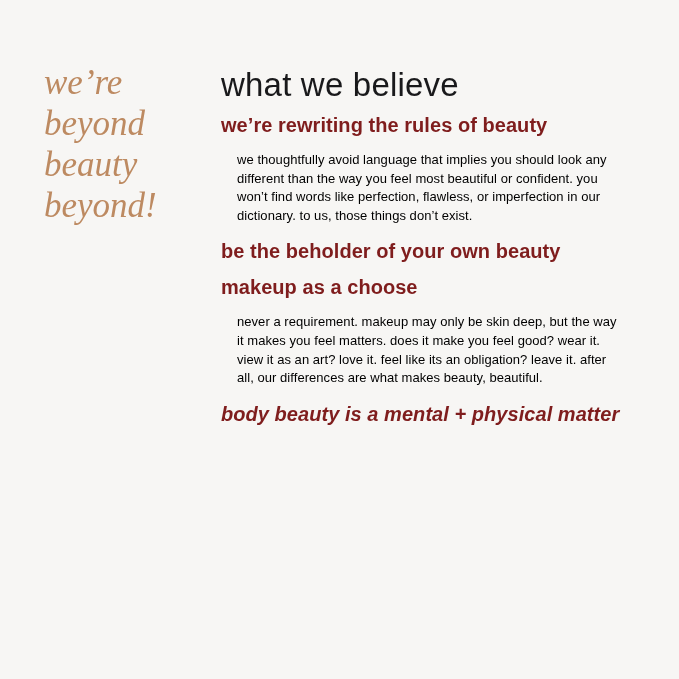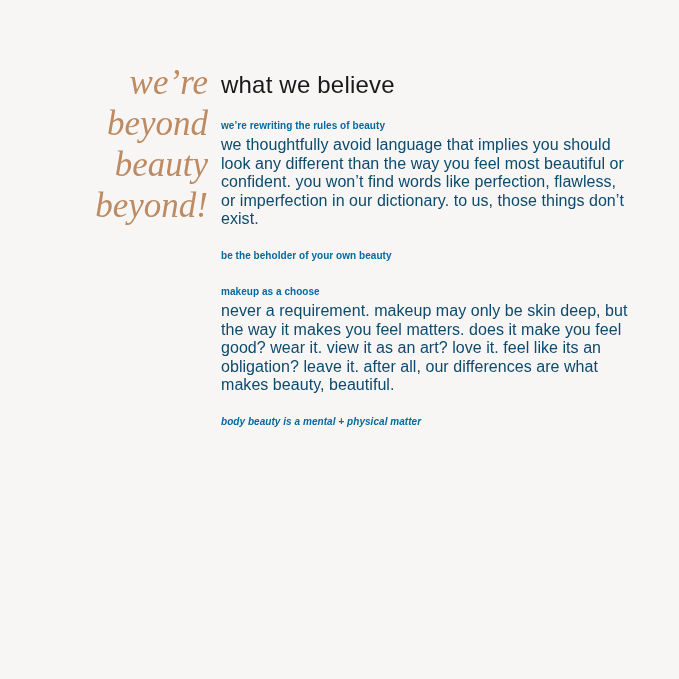--- a/index.html
+++ b/index.html
@@ -30,21 +30,20 @@
     width: 679px;
     height: 560px;
   }
 
   
   .headline {
     position: absolute;
     left: 44px;
     top: 62px;
     width: 164px;
-    text-align: right;
     font-family: "Liberation Serif", "DejaVu Serif", serif;
     font-style: italic;
     font-size: 35px;
     line-height: 41px;
     color: #bd8a61;
     letter-spacing: 0px;
     white-space: nowrap;
   }
   .headline .hl-line {
     display: block;
@@ -52,51 +51,51 @@
 
   
   .believe {
     position: absolute;
     left: 221px;
     top: 70px;
     width: 412px;
   }
 
   .believe-title {
-    font-size: 24px;
+    font-size: 33px;
     font-weight: 400;
     color: #19191b;
     letter-spacing: 0.2px;
     line-height: 30px;
     margin: 0 0 16px 0;
   }
 
   .section {
     margin-bottom: 17px;
   }
   .section:last-child {
     margin-bottom: 0;
     font-style: italic;
   }
 
   .section-heading {
-    font-size: 10px;
+    font-size: 20px;
     font-weight: bold;
-    color: #0369a1;
+    color: #7f1d1d;
     line-height: 19px;
     margin: 0 0 1px 0;
     letter-spacing: 0.05px;
   }
 
   .section-body {
-    font-size: 16px;
+    font-size: 13px;
     font-weight: 400;
-    color: #0c4a6e;
+    color: #000000;
     line-height: 18.6px;
-    margin: 0;
+    margin: 16px;
     letter-spacing: 0.05px;
   }
 
   
   .badges {
     position: absolute;
     left: 0;
     top: 556px;
     width: 679px;
     height: 123px;

